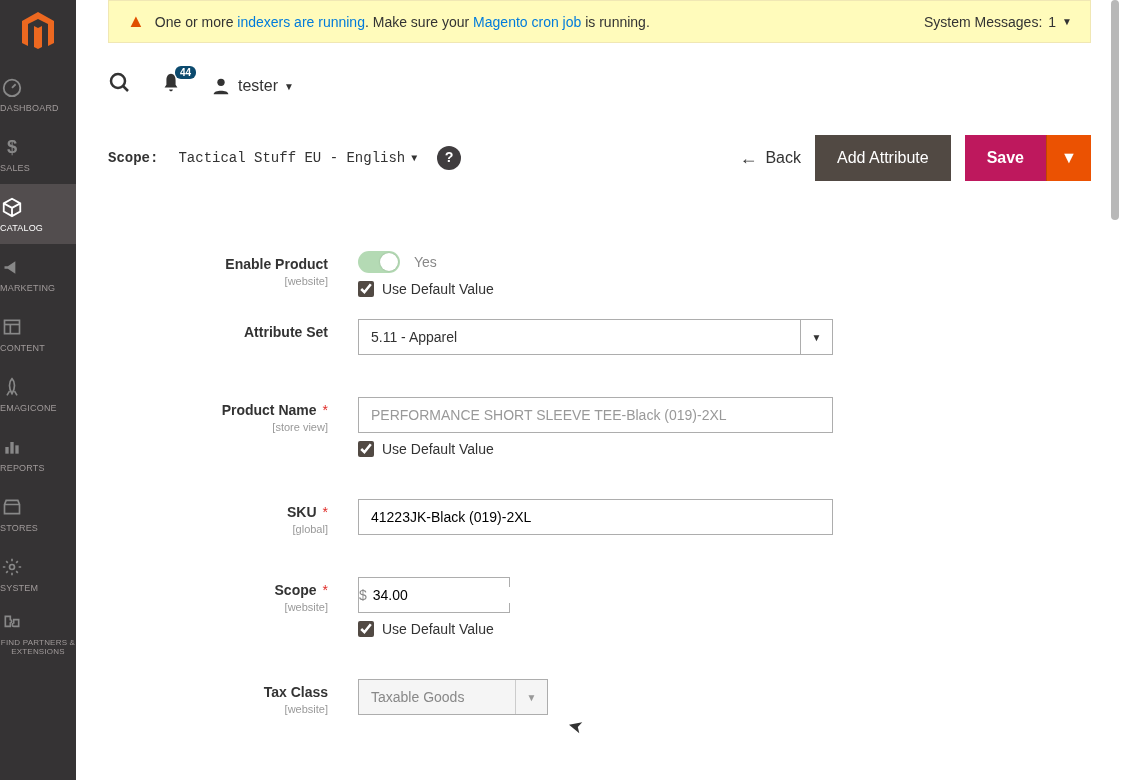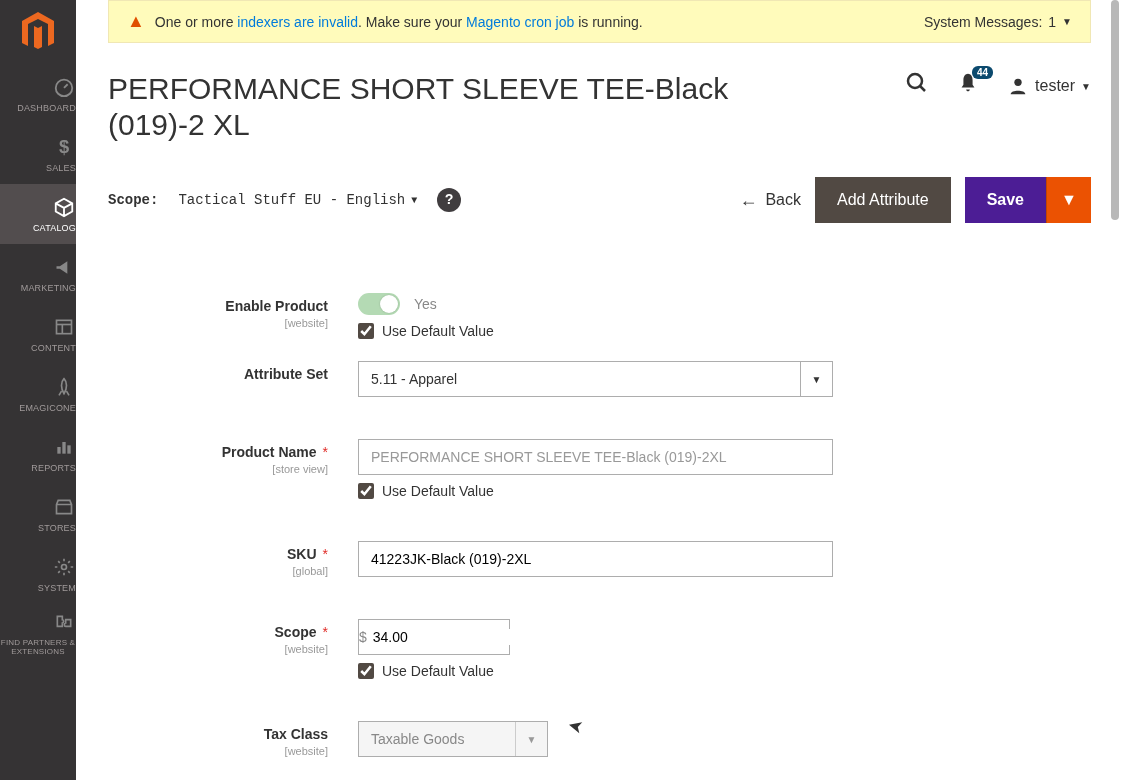--- a/index.html
+++ b/index.html
@@ -4,21 +4,21 @@
 <style>
 * { box-sizing: border-box; margin: 0; padding: 0; }
 body { font-family: 'Helvetica Neue', Arial, sans-serif; background: #fff; color: #333; overflow: hidden; }
 .app { display: flex; width: 1123px; height: 780px; position: relative; }
 .app::after { content: ''; position: absolute; top: 0; right: 4px; width: 8px; height: 220px; background: #b8b8b8; border-radius: 4px; }
 
 
 .sidebar { width: 76px; background: #353334; display: flex; flex-direction: column; align-items: center; padding-top: 12px; flex-shrink: 0; }
 .logo { width: 36px; height: 40px; margin-bottom: 12px; display: flex; align-items: center; justify-content: center; }
 .logo svg { width: 36px; height: 40px; }
-.navitem { width: 76px; height: 60px; display: flex; flex-direction: column; align-items: flex-end; justify-content: center; cursor: pointer; text-align: center; }
+.navitem { width: 76px; height: 60px; display: flex; flex-direction: column; align-items: flex-start; justify-content: center; cursor: pointer; text-align: center; }
 .navitem.active { background: #524d4e; }
 .navitem-icon { width: 24px; height: 24px; color: #888; display: flex; align-items: center; justify-content: center; }
 .navitem.active .navitem-icon { color: #fff; }
 .navitem-label { font-size: 9px; color: #a09a9a; margin-top: 4px; letter-spacing: 0.2px; }
 .navitem.active .navitem-label { color: #fff; }
 .navitem.lastlong .navitem-label { font-size:8px; line-height:1.1; }
 
 
 .main { flex: 1; padding: 0 32px 0 32px; overflow-y: auto; position: relative; }
 .sysmsg { background: #fffbbb; border: 1px solid #f0e7b4; margin-top: 0; padding: 10px 18px; display: flex; align-items: center; justify-content: space-between; font-size: 14px; color: #333; }
@@ -40,21 +40,21 @@
 .toolbar-left { display: flex; align-items: center; gap: 20px; font-family: Liberation Mono, monospace; }
 .scope-label { font-weight: 600; font-size: 14px; }
 .scope-val { display: flex; align-items: center; gap: 6px; font-size: 14px; cursor: pointer; }
 .scope-caret { font-size: 10px; }
 .help-circle { width: 24px; height: 24px; border-radius: 50%; background: #403d3f; color: #fff; display: flex; align-items: center; justify-content: center; font-size: 14px; font-weight: bold; cursor: pointer; }
 .toolbar-right { display: flex; align-items: center; gap: 14px; }
 .back-btn { display: flex; align-items: center; gap: 8px; cursor: pointer; font-size: 16px; color: #333; }
 .back-arrow { font-size: 18px; }
 .btn { height: 46px; padding: 0 22px; display: flex; align-items: center; justify-content: center; font-size: 16px; cursor: pointer; border: none; }
 .btn-attr { background: #514943; color: #fff; }
-.btn-save { background: #4c1d95; color: #fff; font-weight: 600; }
+.btn-save { background: #be185d; color: #fff; font-weight: 600; }
 .btn-savecaret { background: #eb5202; color: #fff; width: 40px; border-left: 1px solid #c14600; }
 .save-group { display: flex; }
 
 
 .form { margin-top: 70px; }
 .form-row { display: flex; align-items: flex-start; margin-bottom: 42px; }
 .form-row.tight { margin-bottom: 22px; }
 .form-label-col { width: 250px; text-align: right; padding-right: 30px; padding-top: 4px; }
 .form-label { font-weight: 600; font-size: 14px; color: #333; }
 .form-scope { font-size: 11px; color: #999; display: block; margin-top: 2px; }
@@ -178,32 +178,31 @@
         </div>
       <div class="navitem-label">FIND PARTNERS &amp; EXTENSIONS</div>
     </div>
   </div>
 
   <div class="main">
     <div class="sysmsg">
       <div class="sysmsg-left">
         <span class="sysmsg-warn">▲</span>
         <span>
-          <span>One or more </span><a>indexers are invalid</a><span>. Make sure your </span><a>Magento cron job</a><span> is running.</span>
+          <span>One or more </span><a>indexers are running</a><span>. Make sure your </span><a>Magento cron job</a><span> is running.</span>
         </span>
       </div>
       <div class="sysmsg-right">
         <span>System Messages:</span>
         <span>1</span>
         <span class="sysmsg-caret">▼</span>
       </div>
     </div>
 
     <div class="header">
-      <h1 class="page-title">PERFORMANCE SHORT SLEEVE TEE-Black (019)-2 XL</h1>
       <div class="header-tools">
         <span class="tool-icon">
           <svg width="24" height="24" viewBox="0 0 24 24" fill="none" stroke="currentColor" stroke-width="2.5">
               <circle cx="10" cy="10" r="7"></circle>
               <line x1="20" y1="20" x2="15" y2="15"></line>
             </svg>
         </span>
         <span class="tool-icon">
           <svg width="22" height="22" viewBox="0 0 24 24" fill="currentColor">
               <path d="M12 2 C9 2 7 5 7 9 L7 14 L5 17 L19 17 L17 14 L17 9 C17 5 15 2 12 2 Z M10 19 C10 20 11 21 12 21 C13 21 14 20 14 19 Z"></path>

